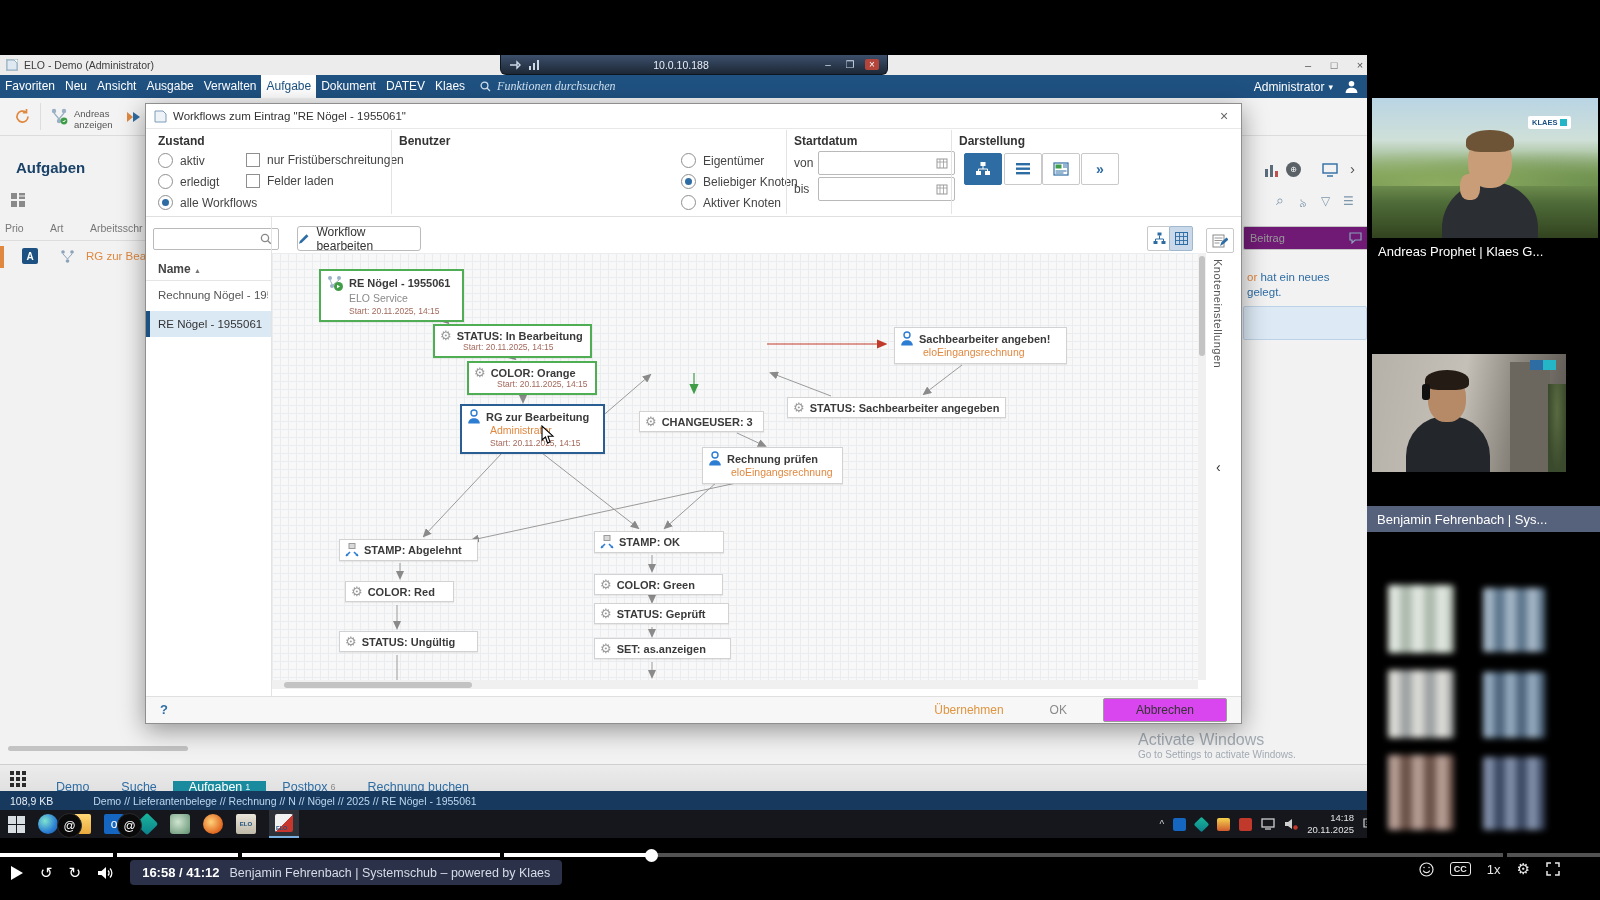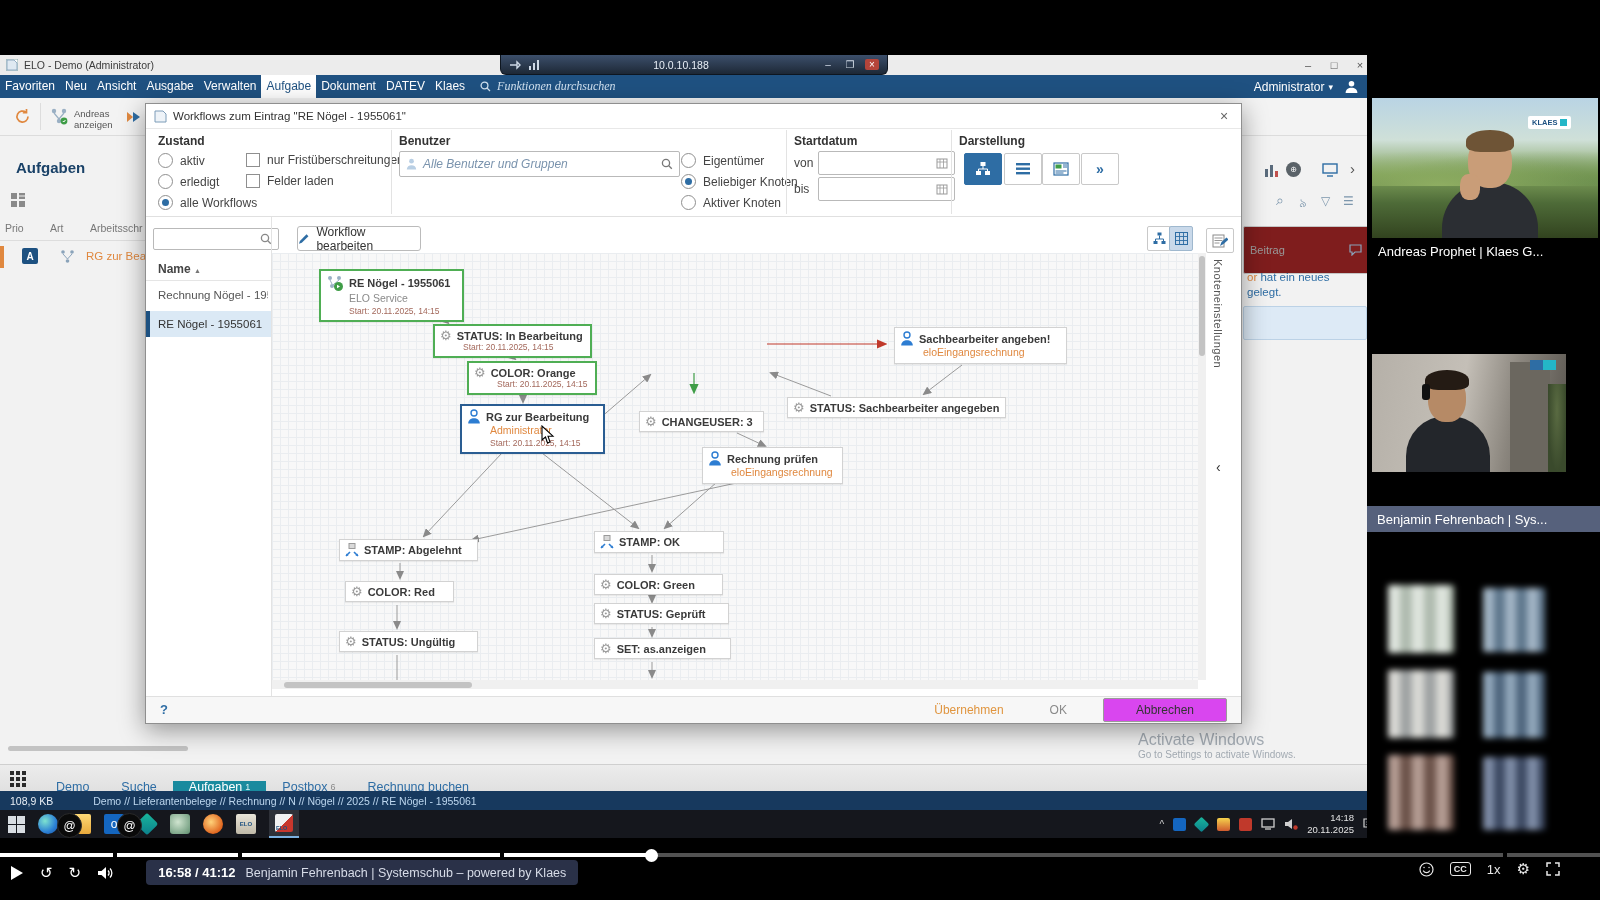--- a/index.html
+++ b/index.html
@@ -8,21 +8,21 @@
   .s{position:absolute;}
   .nw{white-space:nowrap;}
 
   
   #progress-dim{height:4px;background:rgba(255,255,255,.32);}
   #progress-played{height:4px;background:#fff;}
   .chapter-gap{position:absolute;top:0;width:4px;height:4px;background:#000;}
   #playhead{width:13px;height:13px;border-radius:50%;background:#fff;}
   .pctrl{color:#fff;font-size:15px;line-height:20px;}
   #caption-pill{background:rgba(48,56,82,.88);border-radius:4px;color:#fff;
-    font-size:12.5px;padding:5px 12px;display:flex;gap:10px;align-items:center;margin-left:16px;}
+    font-size:12.5px;padding:5px 12px;display:flex;gap:10px;align-items:center;}
   #caption-pill b{font-size:13px;}
   #caption-pill .cap{color:#d7dce8;}
   .rctrl{color:#e8e8e8;font-size:13px;display:flex;align-items:center;gap:16px;}
   .ccbox{border:1.5px solid #e8e8e8;border-radius:3px;font-size:9px;font-weight:bold;padding:1px 3px;}
 
   
   #remote-bar{background:linear-gradient(#3c4f6b,#1d2836);border-radius:0 0 6px 6px;
     color:#e8eef6;font-size:10.5px;display:flex;align-items:center;padding:0 8px;gap:8px;
     border:1px solid #0e1620;border-top:none;}
   #remote-bar .grow{flex:1;text-align:center;}
@@ -41,22 +41,22 @@
   #ribbon{background:#f3f3f3;border-bottom:1px solid #dcdcdc;}
   .ribbon-label{font-size:9.5px;color:#555;line-height:1.15;}
   #tasks-heading{font-size:15px;font-weight:bold;color:#1a4268;}
   .colhdr{font-size:10.5px;color:#777;}
   .abadge{background:#1d5181;color:#fff;font-size:10px;font-weight:bold;width:16px;height:16px;
     border-radius:2px;display:flex;align-items:center;justify-content:center;}
   .task-label{color:#e0883f;font-size:11.5px;}
 
   
   .feed-ic{color:#7d97ad;font-size:12px;}
-  #beitrag{border:1px solid #c5c5c5;border-radius:2px;background:#7f1d1d;color:#9a9a9a;font-size:11px;
-    display:flex;align-items:center;padding:12px 6px;justify-content:space-between;text-align:right;}
+  #beitrag{border:1px solid #c5c5c5;border-radius:2px;background:#701a75;color:#9a9a9a;font-size:11px;
+    display:flex;align-items:center;padding:0 6px;justify-content:space-between;text-align:right;}
   .feedtxt{font-size:11.5px;color:#2e6da4;}
   .feedtxt .org{color:#e0883f;}
   #composebox{background:#ddeaf6;border:1px solid #bcd2e6;border-radius:2px;}
 
   
   #dialog{background:#fff;border:1px solid #8f8f8f;box-shadow:0 6px 24px rgba(0,0,0,.4);}
   #dlg-title{display:flex;align-items:center;gap:6px;padding:4px 8px;font-size:11.5px;color:#333;
     border-bottom:1px solid #e8e8e8;}
   #dlg-close{margin-left:auto;color:#666;font-size:14px;width:18px;text-align:center;}
   .group-label{font-weight:bold;font-size:12px;color:#333;}
@@ -297,31 +297,20 @@
       <span class="chk"></span>
       <span>nur Fristüberschreitungen</span>
     </div>
   <div class="s opt" style="left:100px;top:70px;">
       <span class="chk"></span>
       <span>Felder laden</span>
     </div>
   <div class="s vsep" style="left:245px;top:26px;height:84px;"></div>
 
   <div class="s group-label" style="left:253px;top:30px;">Benutzer</div>
-  <div class="s inp" style="left:253px;top:47px;width:267px;height:24px;">
-    <svg width="11" height="12" viewBox="0 0 11 12">
-        <circle cx="5.5" cy="3.2" r="2.4" fill="#b9cfe4"></circle>
-        <path d="M.8 11.5c0-2.7 2.1-4.2 4.7-4.2s4.7 1.5 4.7 4.2z" fill="#b9cfe4"></path>
-      </svg>
-    <span class="ph">Alle Benutzer und Gruppen</span>
-    <svg style="margin-left:auto;" width="12" height="12" viewBox="0 0 12 12">
-        <circle cx="5" cy="5" r="3.6" fill="none" stroke="#777" stroke-width="1.3"></circle>
-        <path d="M7.8 7.8l3 3" stroke="#777" stroke-width="1.3"></path>
-      </svg>
-  </div>
   <div class="s opt" style="left:535px;top:49px;">
       <span class="radio"></span>
       <span>Eigentümer</span>
     </div>
   <div class="s opt" style="left:535px;top:70px;">
       <span class="radio on"></span>
       <span>Beliebiger Knoten</span>
     </div>
   <div class="s opt" style="left:535px;top:91px;">
       <span class="radio"></span>

